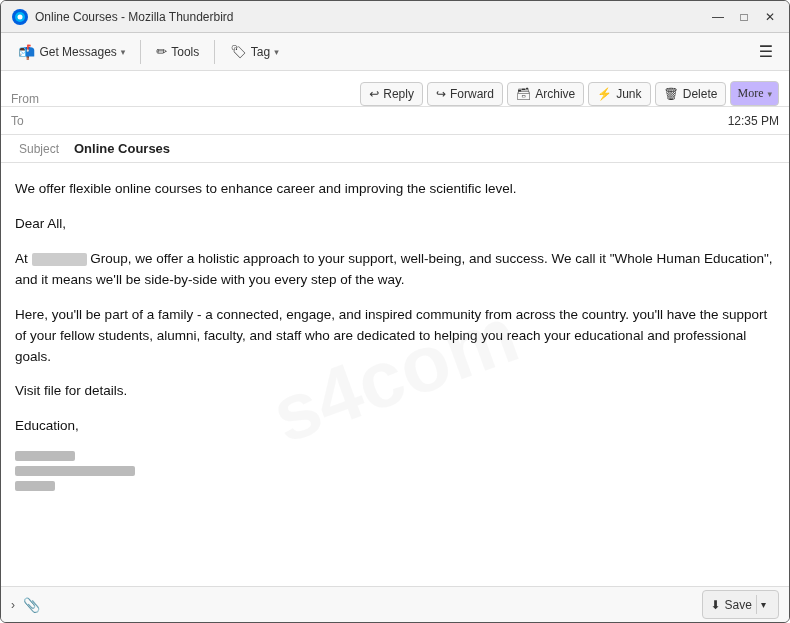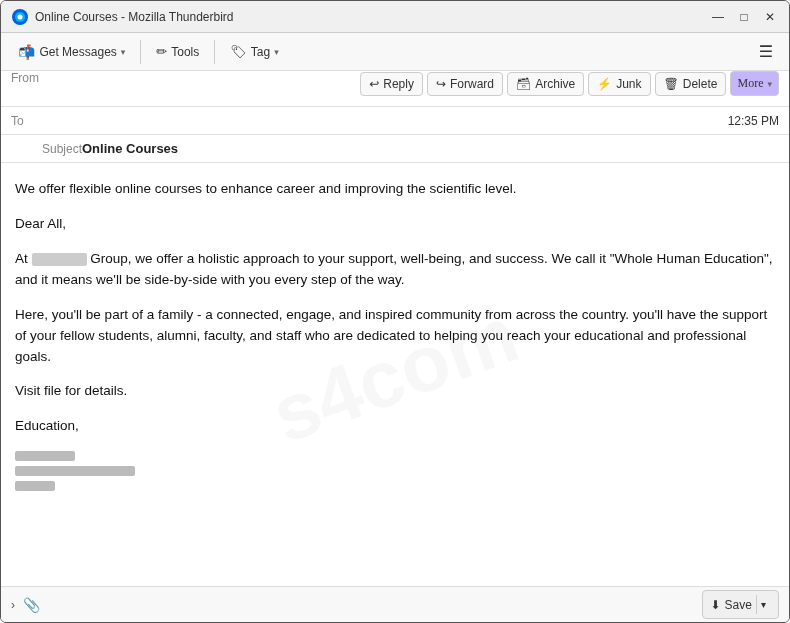--- a/index.html
+++ b/index.html
@@ -116,21 +116,21 @@
     .dropdown-arrow {
       font-size: 9px;
       color: #666;
     }
 
     
     .email-header-bar {
       background: #fff;
       border-bottom: 1px solid #e0e0e0;
       display: flex;
-      align-items: flex-start;
+      align-items: flex-end;
       padding: 0 10px;
       height: 36px;
       flex-shrink: 0;
     }
     .email-header-label {
       color: #888;
       font-size: 12px;
       width: 60px;
       flex-shrink: 0;
     }
@@ -184,24 +184,23 @@
       margin-left: auto;
       font-size: 12px;
       color: #333;
     }
 
     .email-subject-bar {
       background: #fff;
       border-bottom: 1px solid #e0e0e0;
       display: flex;
       align-items: center;
-      padding: 0 26px;
+      padding: 0 18px;
       height: 28px;
       flex-shrink: 0;
-      text-align: right;
     }
     .email-subject-label {
       color: #888;
       font-size: 12px;
       width: 55px;
       flex-shrink: 0;
     }
     .email-subject-value {
       font-size: 13px;
       font-weight: 700;

